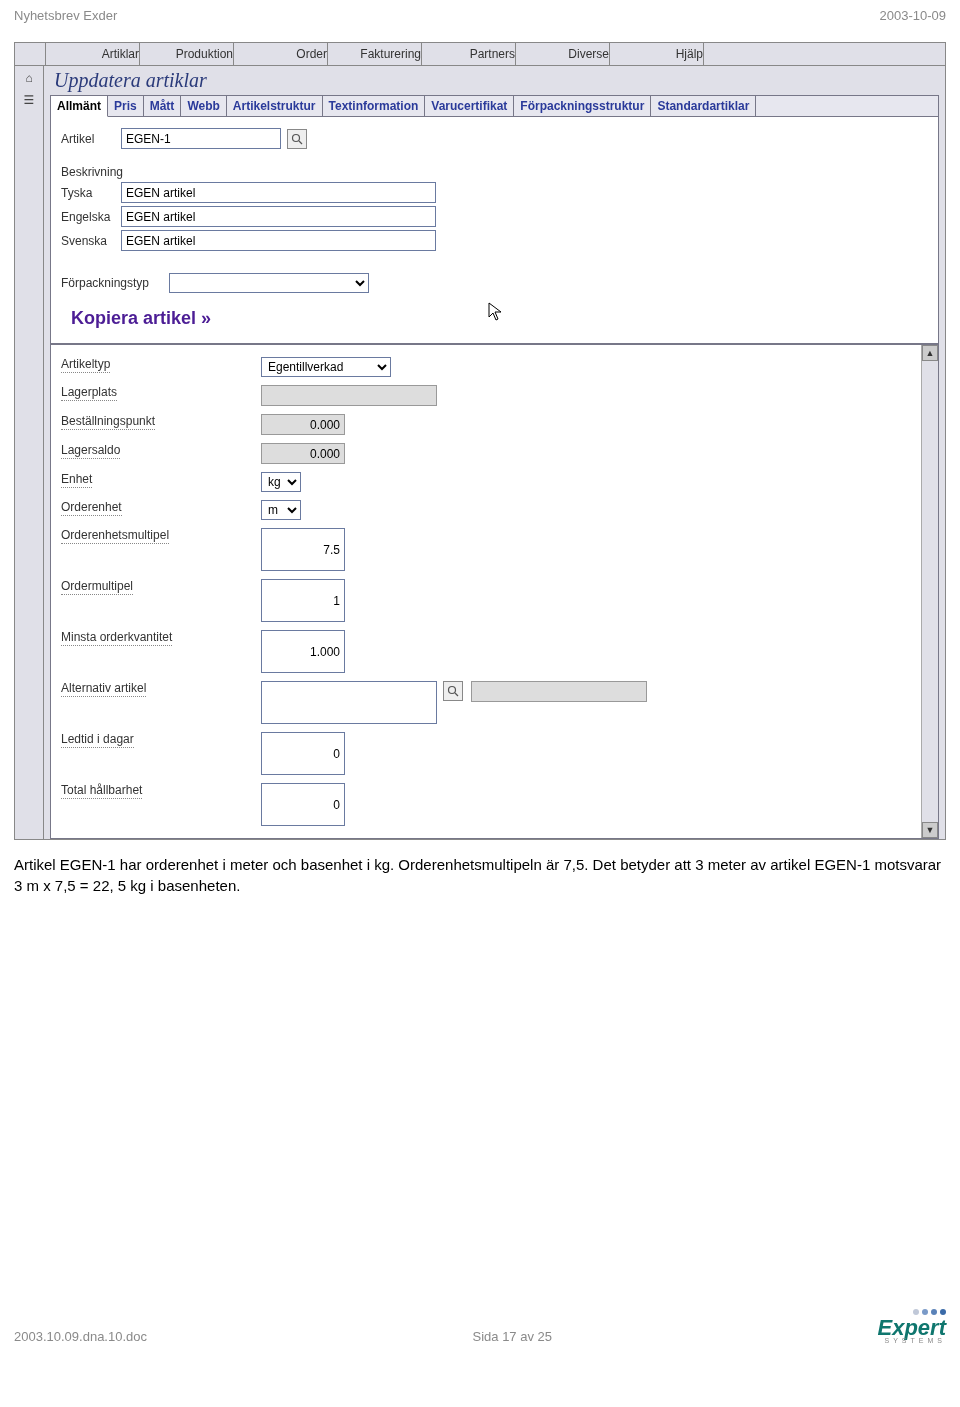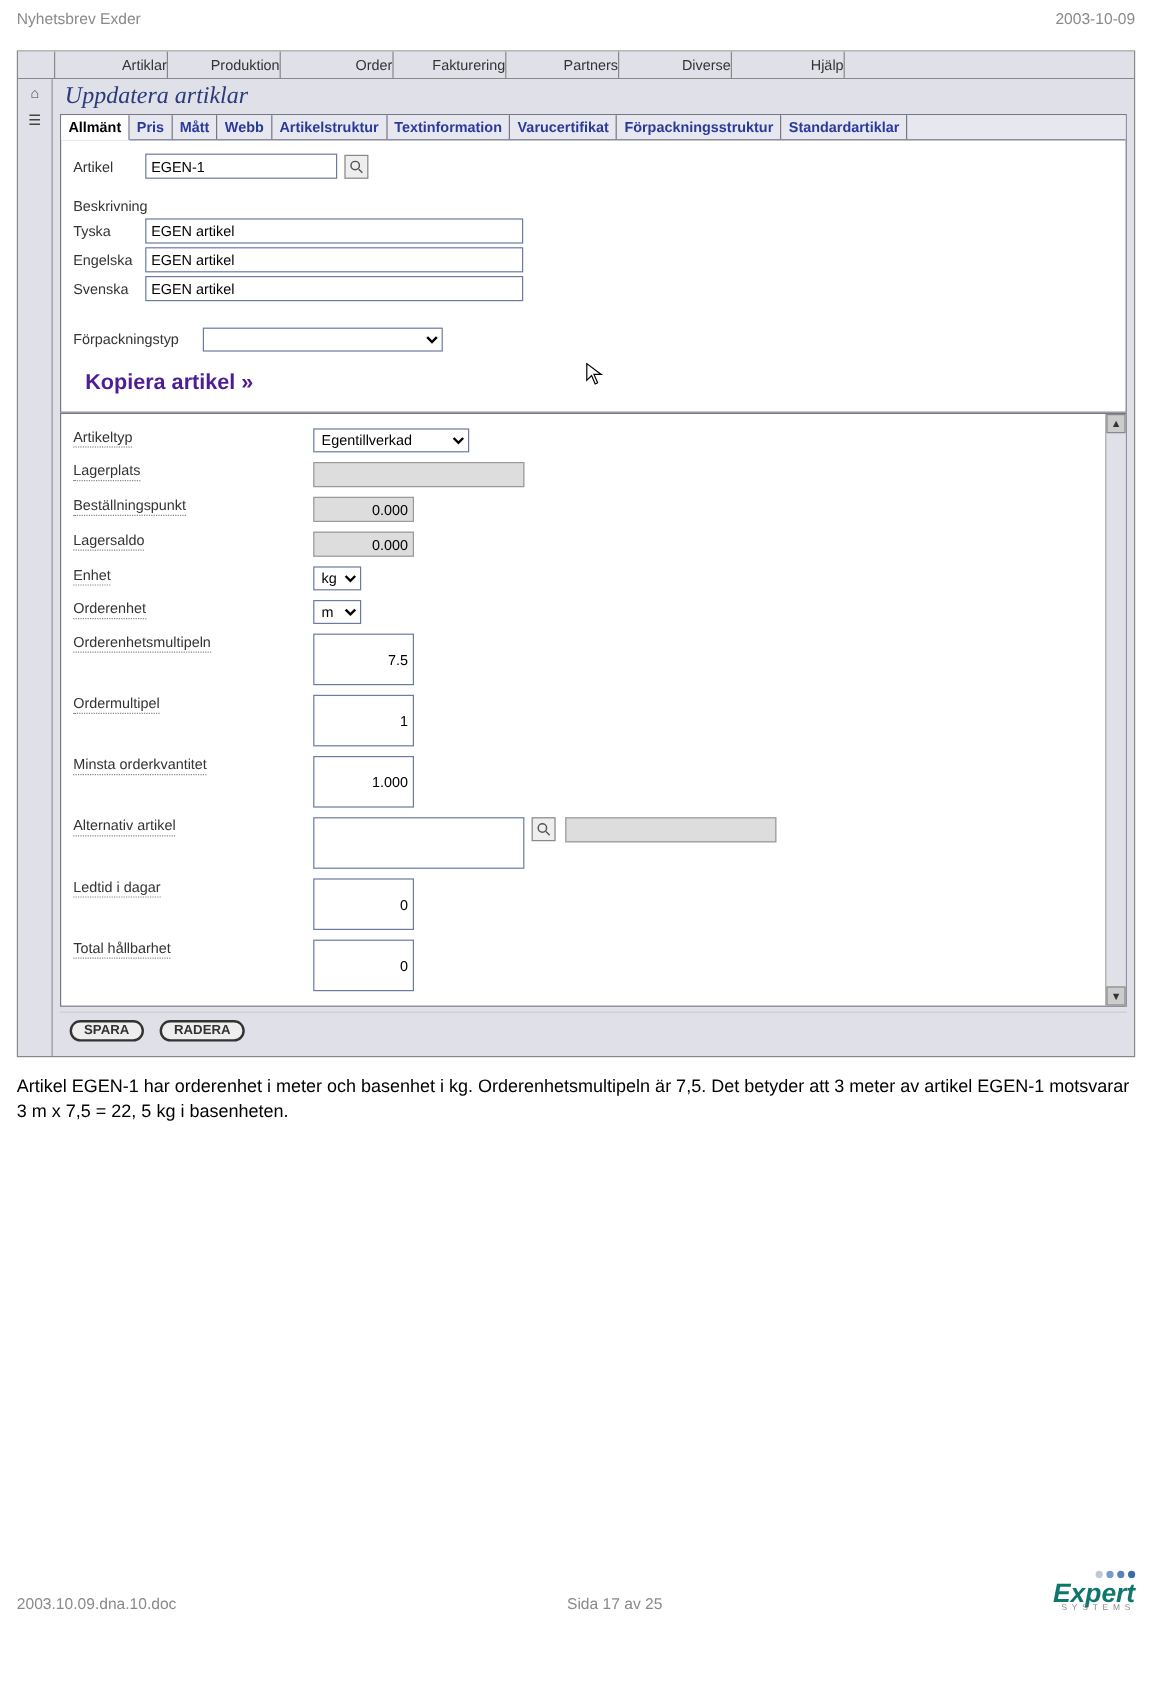--- a/index.html
+++ b/index.html
@@ -356,21 +356,21 @@
             </div>
             <div class="scroll-row">
               <span class="label-col-mid"><span class="dotted-label">Enhet</span></span>
               <select class="select" style="width: 40px;"><option>kg</option></select>
             </div>
             <div class="scroll-row">
               <span class="label-col-mid"><span class="dotted-label">Orderenhet</span></span>
               <select class="select" style="width: 40px;"><option>m</option></select>
             </div>
             <div class="scroll-row">
-              <span class="label-col-mid"><span class="dotted-label">Orderenhetsmultipeln</span></span>
+              <span class="label-col-mid"><span class="dotted-label">Orderenhetsmultipel</span></span>
               <input class="rw-input w80" value="7.5" style="">
             </div>
             <div class="scroll-row">
               <span class="label-col-mid"><span class="dotted-label">Ordermultipel</span></span>
               <input class="rw-input w80" value="1" style="">
             </div>
             <div class="scroll-row">
               <span class="label-col-mid"><span class="dotted-label">Minsta orderkvantitet</span></span>
               <input class="rw-input w80" value="1.000" style="">
             </div>
@@ -393,24 +393,20 @@
               <span class="label-col-mid"><span class="dotted-label">Total hållbarhet</span></span>
               <input class="rw-input w80" value="0" style="">
             </div>
           </div>
         <div class="scrollbar">
           <div class="scroll-arrow">▲</div>
           <div class="scroll-arrow bottom">▼</div>
         </div>
       </div>
 
-      <div class="button-row">
-        <span class="sys-button">SPARA</span>
-        <span class="sys-button">RADERA</span>
-      </div>
     </div>
   </div>
 </div>
 
 <div class="caption-text">Artikel EGEN-1 har orderenhet i meter och basenhet i kg. Orderenhetsmultipeln är 7,5. Det betyder att 3 meter av artikel EGEN-1 motsvarar 3 m x 7,5 = 22, 5 kg i basenheten.</div>
 
 <div class="cursor-overlay" style="top:302px; left:488px;">
   <svg width="16" height="20" viewBox="0 0 16 20">
       <path d="M1 1 L1 15 L5 11 L8 18 L10 17 L7 10 L13 10 Z" fill="white" stroke="black" stroke-width="1"></path>
     </svg>

